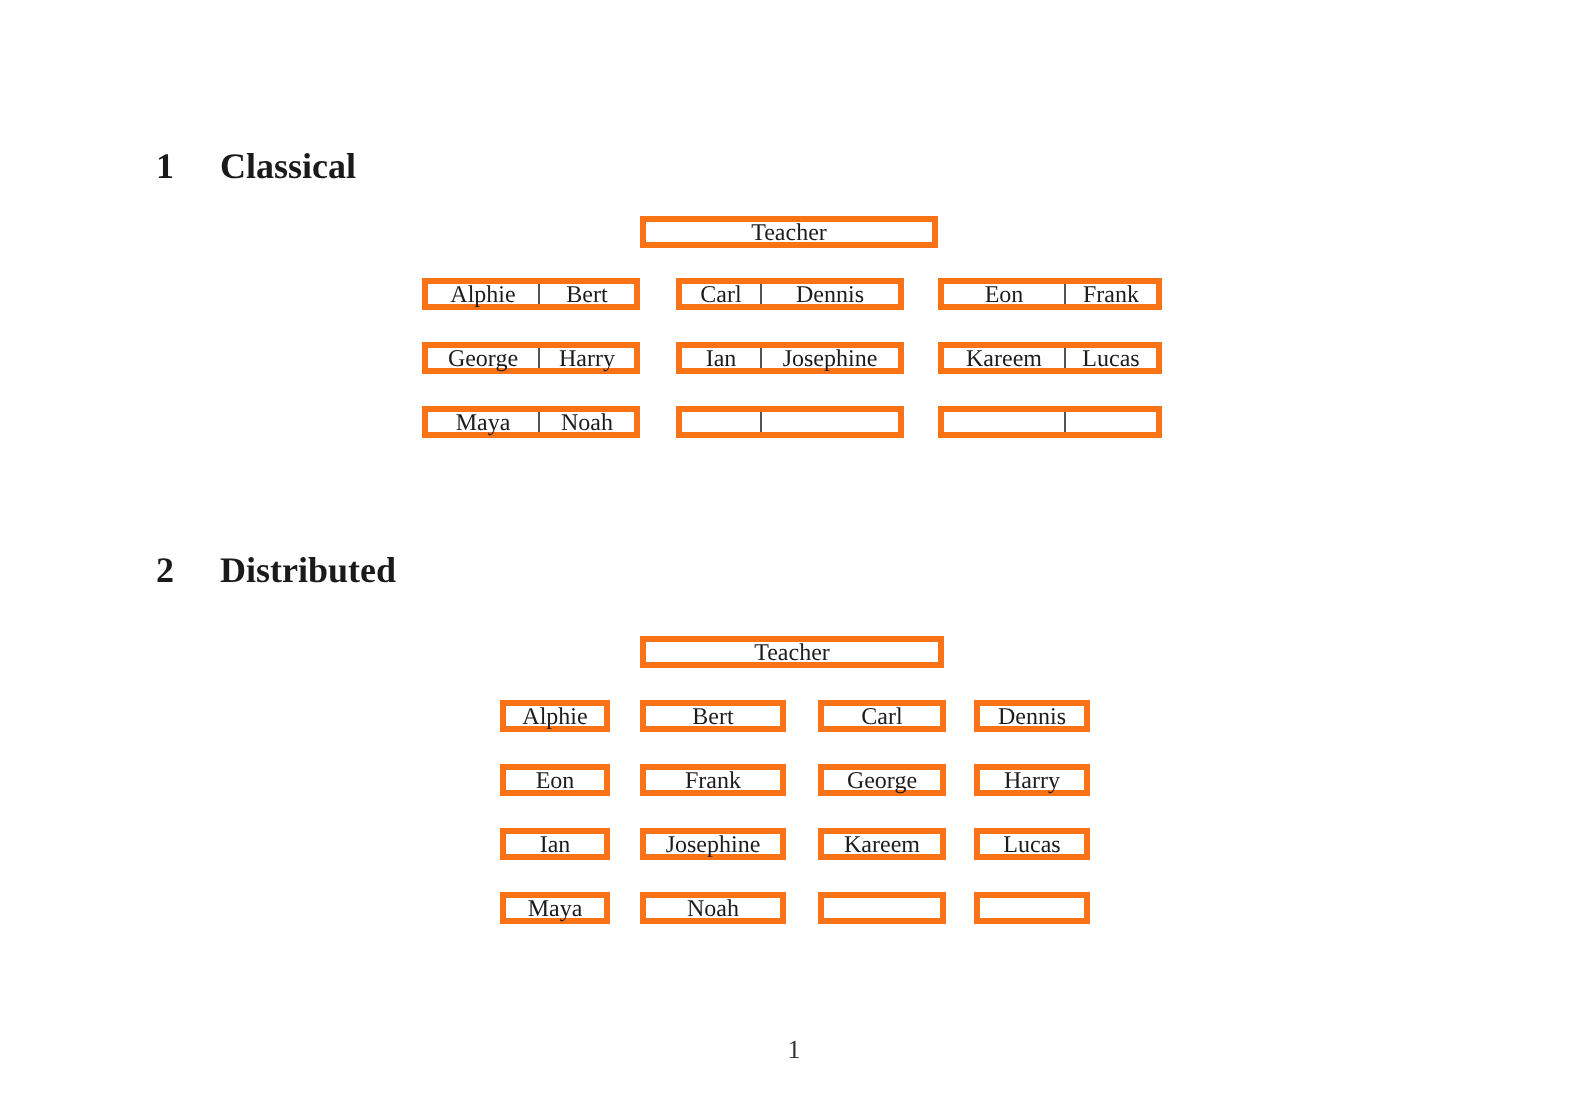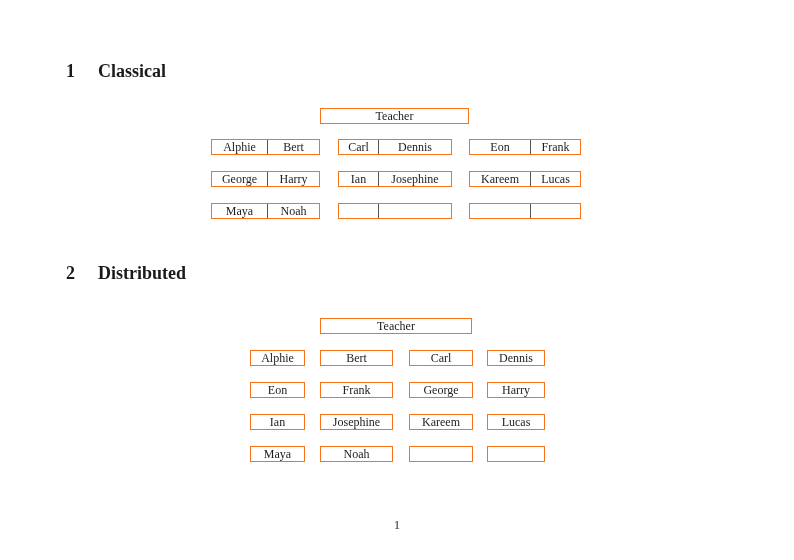--- a/index.html
+++ b/index.html
@@ -6,32 +6,32 @@
   .page{
     position:relative;
     width:794px;height:560px;
     background:#ffffff;
     font-family:"Liberation Serif","DejaVu Serif",serif;
     color:#1c1c1c;
     overflow:hidden;
   }
   .heading{
     position:absolute;
-    margin:0;
+    margin:12px;
     font-size:18px;
     font-weight:bold;
     color:#1a1a1a;
     white-space:nowrap;
   }
   .secnum{display:inline-block;min-width:32px;}
   .box{
     position:absolute;
     box-sizing:border-box;
     height:16px;
-    border:1px solid #f97316;
+    border:3px solid #f97316;
     background:#fff;
     display:flex;
     align-items:center;
     justify-content:center;
     font-size:12px;
     line-height:1;
     white-space:nowrap;
   }
   .desk{padding:0;}
   .seat{

